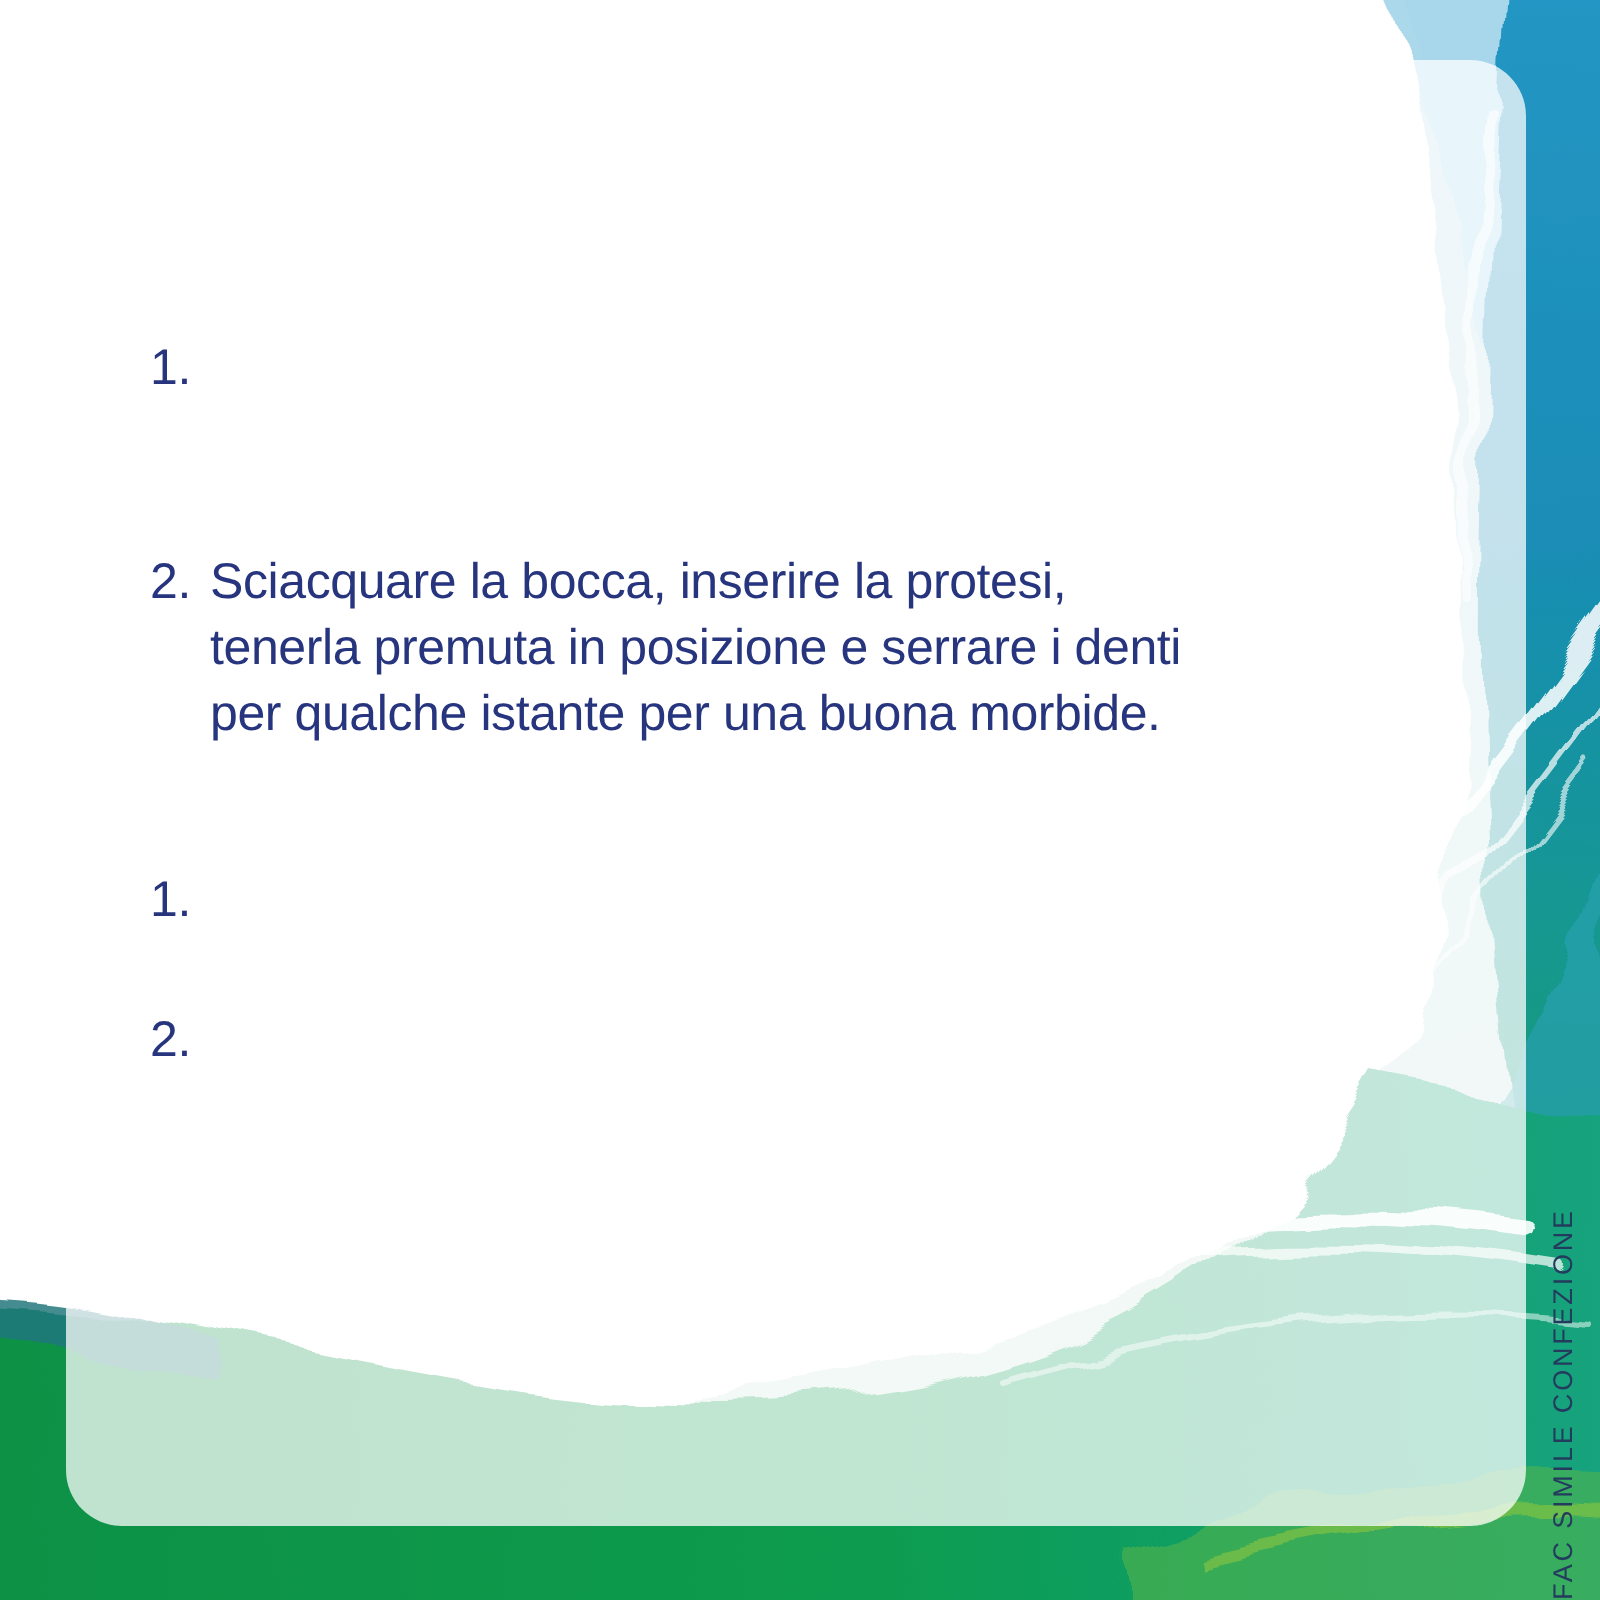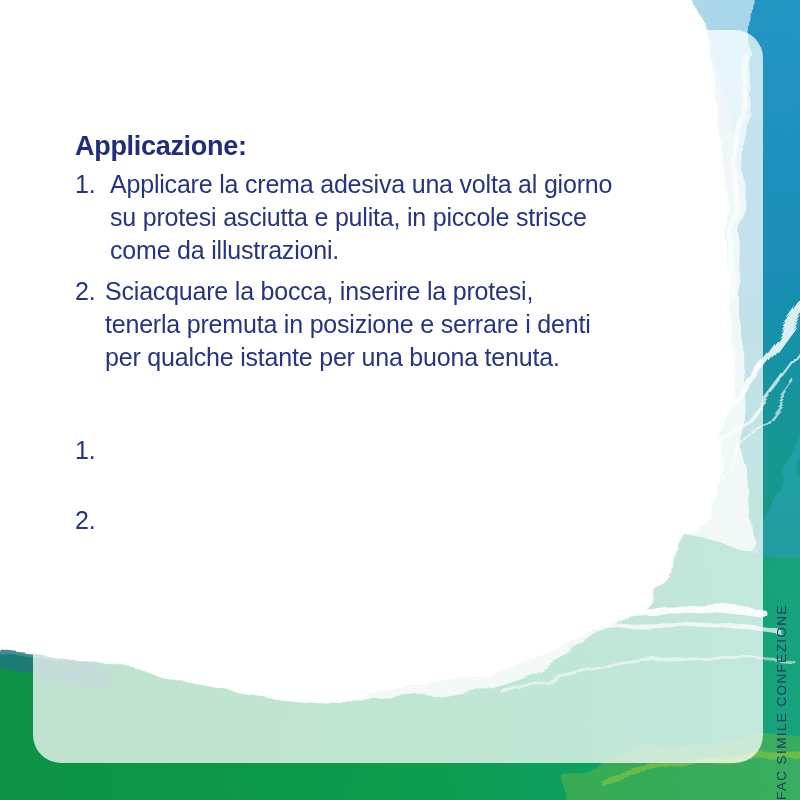--- a/index.html
+++ b/index.html
@@ -93,34 +93,30 @@
         <path d="M745,55 C735,140 731,220 735,300" stroke-width="5" opacity="0.6"></path>
         <path d="M20,218 C60,232 100,238 150,240" stroke-width="0" opacity="0"></path>
       </g>
     </g>
 
     <rect x="33" y="30" width="730" height="733" rx="28" fill="#ffffff" opacity="0.74"></rect>
   </svg>
 
   <div class="content">
 
-    <h2 class="sec-heading" style="top:130px">Applicazione:</h2>
 
     <div class="item" style="top:168px">
       <span class="num n1">1.</span>
-      <span class="txt">Applicare la crema adesiva una volta al giorno
-su protesi asciutta e pulita, in piccole strisce
-come da illustrazioni.</span>
     </div>
 
     <div class="item" style="top:275px">
       <span class="num n2">2.</span>
       <span class="txt">Sciacquare la bocca, inserire la protesi,
 tenerla premuta in posizione e serrare i denti
-per qualche istante per una buona tenuta.</span>
+per qualche istante per una buona morbide.</span>
     </div>
 
 
     <div class="item" style="top:434px">
       <span class="num n1">1.</span>
     </div>
 
     <div class="item" style="top:504px">
       <span class="num n2">2.</span>
     </div>

